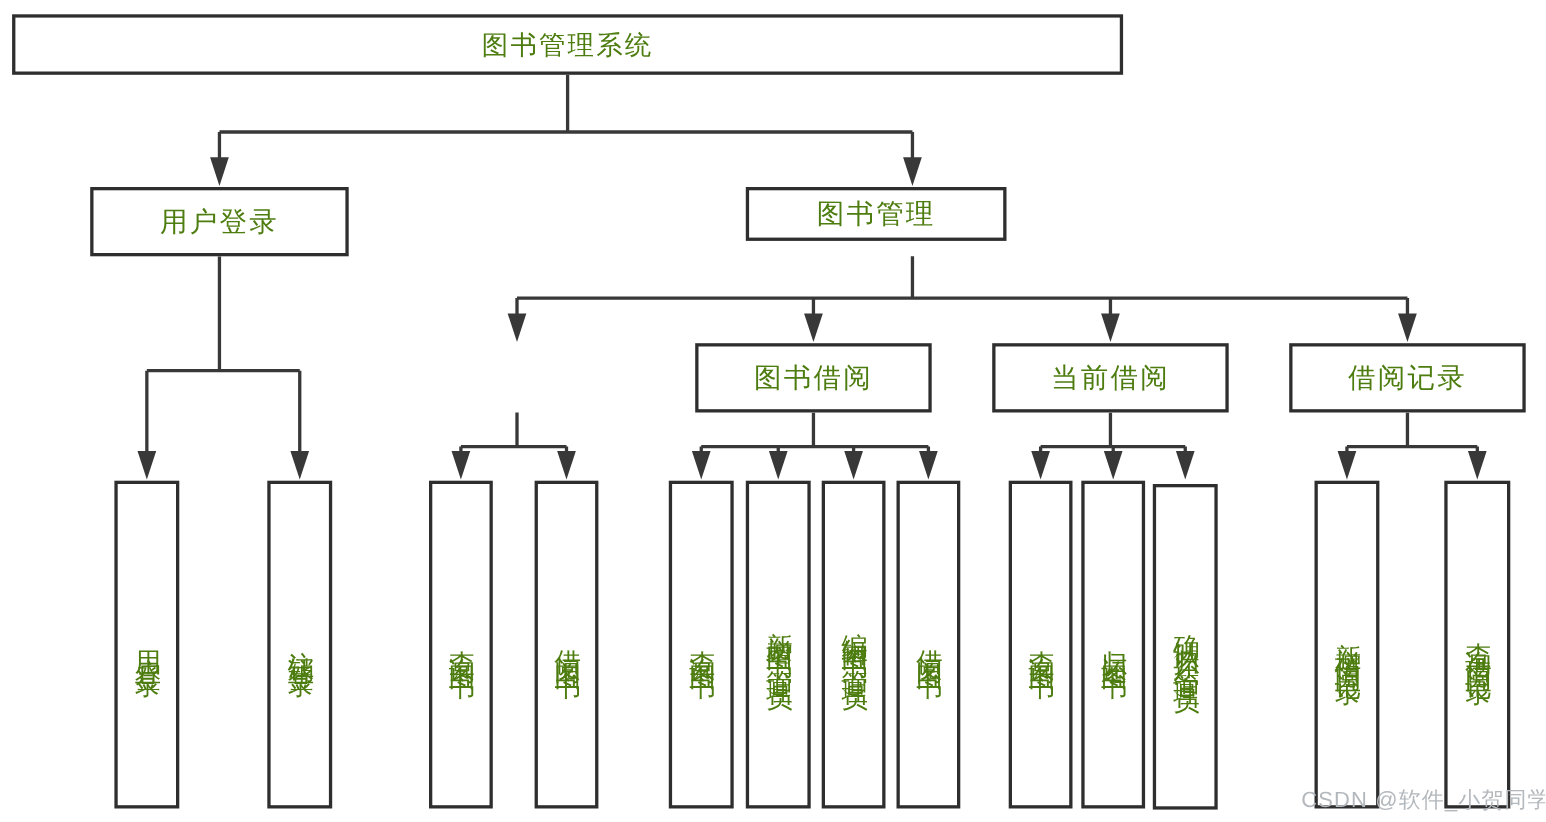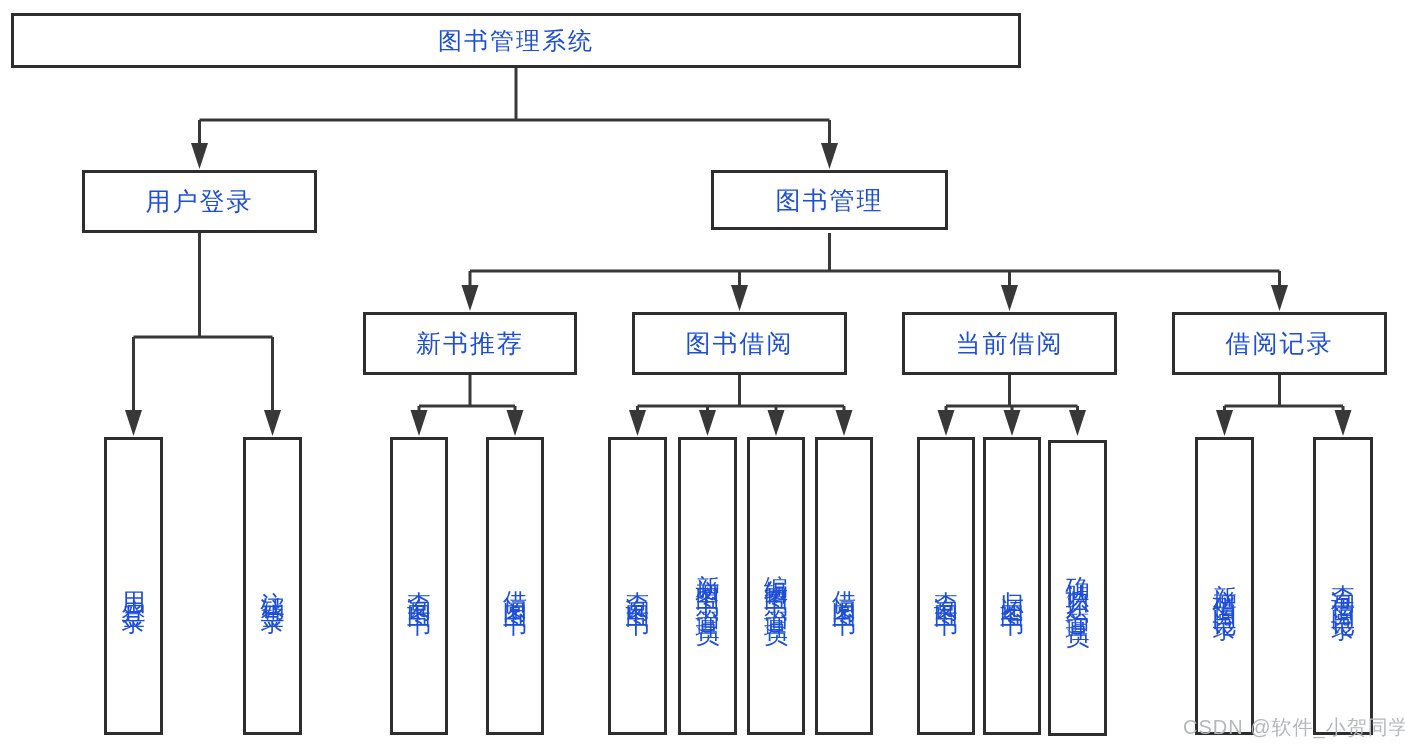--- a/index.html
+++ b/index.html
@@ -17,21 +17,21 @@
     width: 1405px; height: 747px;
   }
   .box {
     position: absolute;
     box-sizing: border-box;
     border: 3px solid #2e2e2e;
     background: #ffffff;
     display: flex;
     align-items: center;
     justify-content: center;
-    color: #1d4ed8;
+    color: #4d7c0f;
   }
   .hlabel {
     font-size: 25px;
     letter-spacing: 2px;
     white-space: nowrap;
   }
   .root-box .hlabel { font-size: 24px; }
   .vbox span {
     writing-mode: vertical-rl;
     text-orientation: mixed;
@@ -93,27 +93,24 @@
     <polygon class="arrow" points="1334.5,410 1351.5,410 1343,436"></polygon>
   </svg>
 
   <div class="box root-box" style="left:11px; top:13px; width:1010px; height:55px;">
     <span class="hlabel">图书管理系统</span>
   </div>
 
   <div class="box" style="left:82px; top:170px; width:235px; height:63px;">
     <span class="hlabel">用户登录</span>
   </div>
-  <div class="box" style="left:711px; top:170px; width:237px; height:60px;">
+  <div class="box" style="left:678px; top:170px; width:237px; height:49px;">
     <span class="hlabel">图书管理</span>
   </div>
 
-  <div class="box" style="left:363px; top:312px; width:214px; height:63px;">
-    <span class="hlabel">新书推荐</span>
-  </div>
   <div class="box" style="left:632px; top:312px; width:215px; height:63px;">
     <span class="hlabel">图书借阅</span>
   </div>
   <div class="box" style="left:902px; top:312px; width:215px; height:63px;">
     <span class="hlabel">当前借阅</span>
   </div>
   <div class="box" style="left:1172px; top:312px; width:215px; height:63px;align-items:center;">
     <span class="hlabel">借阅记录</span>
   </div>
 

